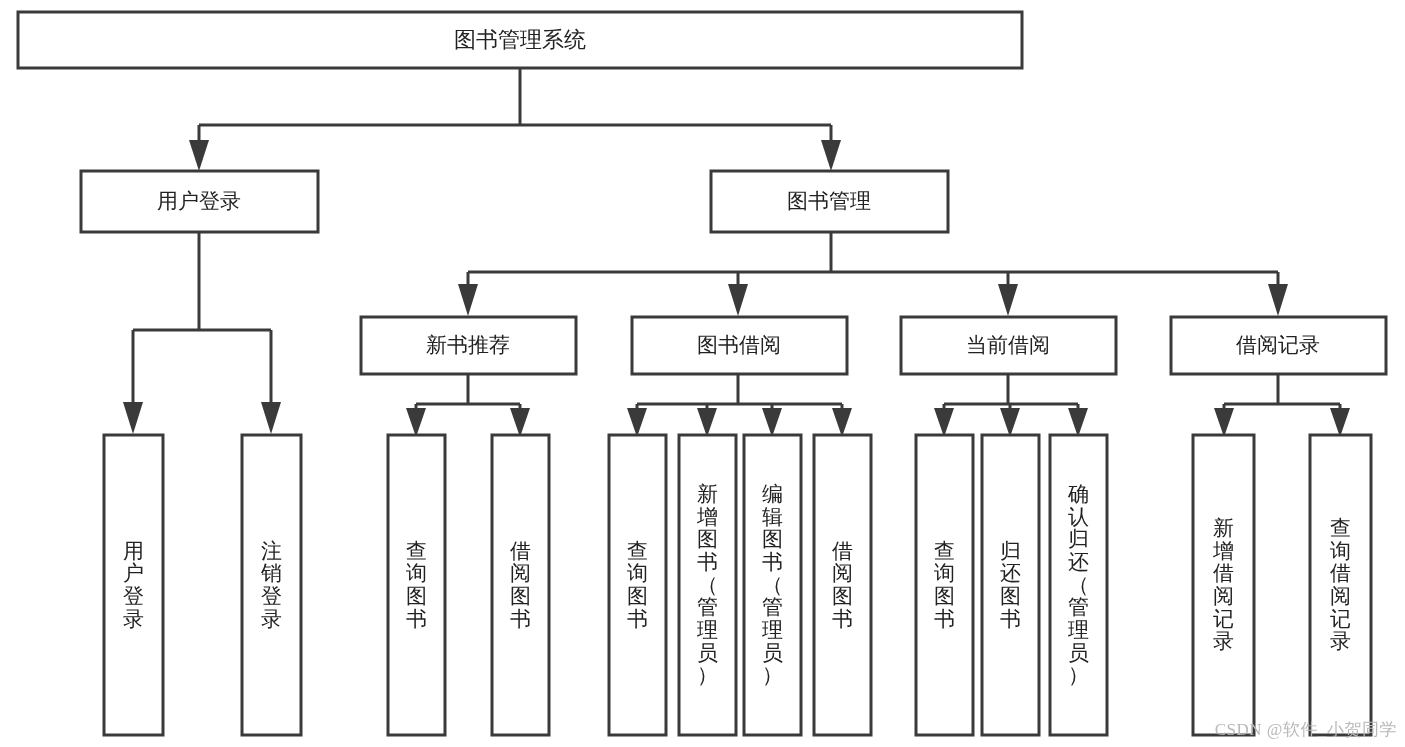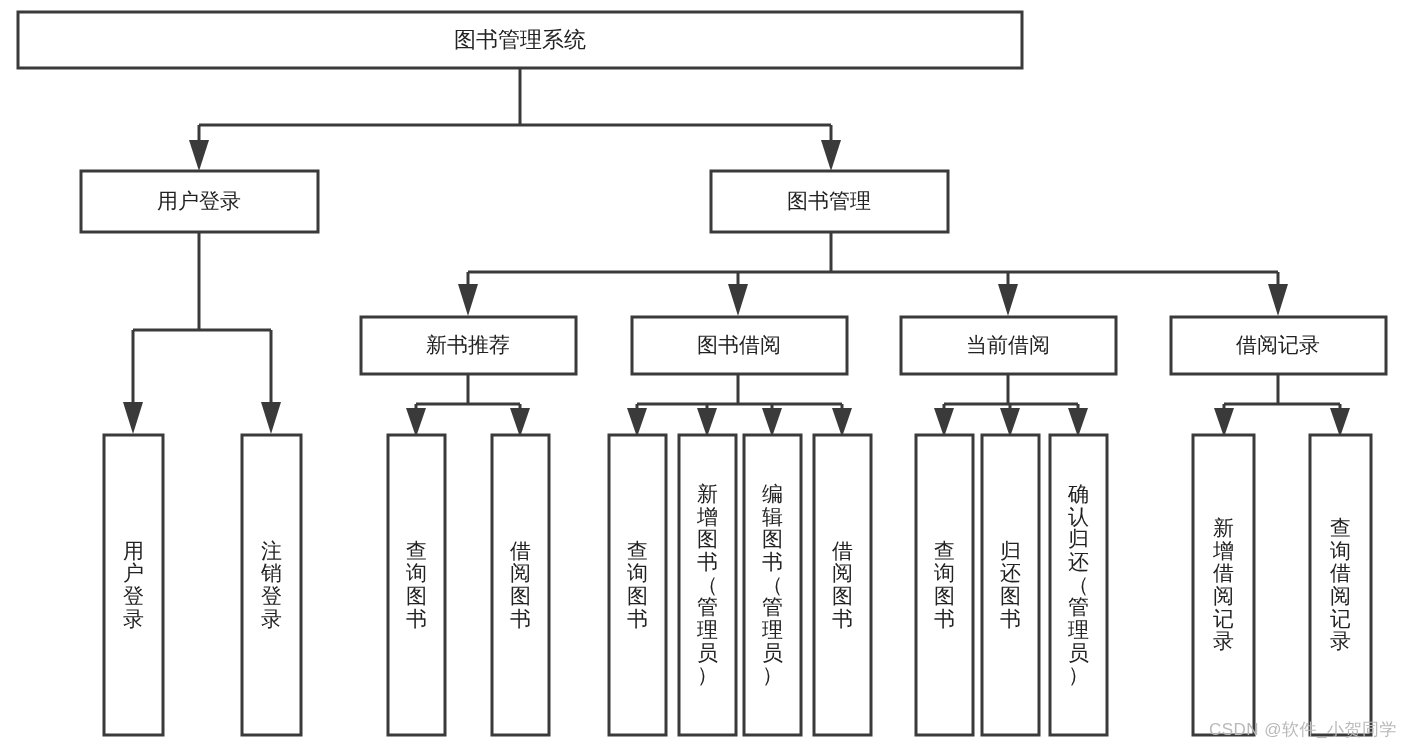--- a/index.html
+++ b/index.html
@@ -66,21 +66,21 @@
     pointer-events: none;
     text-align: center;
   }
   .vlabel span {
     display: block;
   }
   .watermark {
     position: absolute;
     right: 8px;
     bottom: 6px;
-    font-family: Liberation Sans, sans-serif;
+    font-family: Liberation Serif, serif;
     font-size: 17px;
     color: #b9b9b9;
     letter-spacing: 0.5px;
     white-space: nowrap;
   }
 </style>
 </head>
 <body>
 
 <div id="diagram-root">

